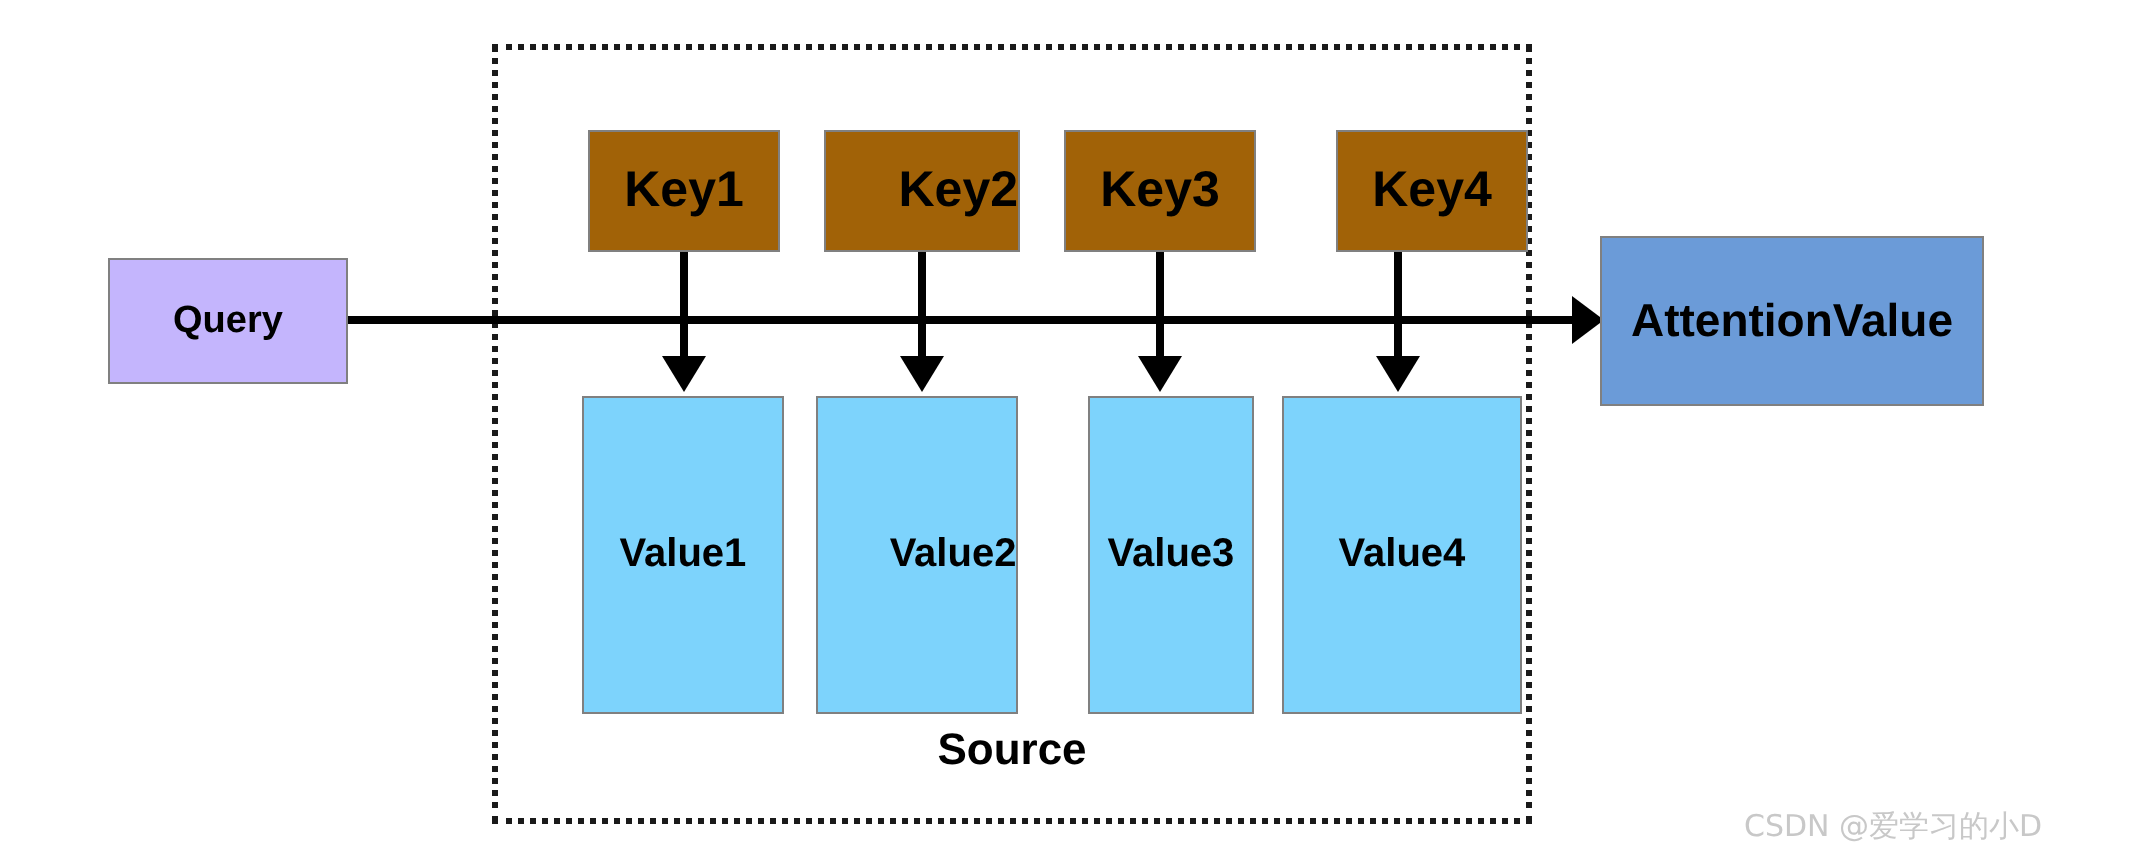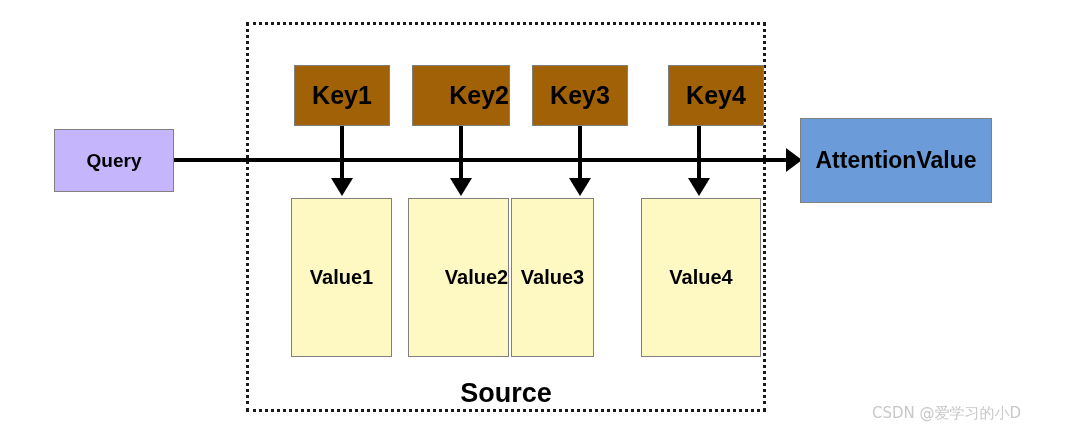--- a/index.html
+++ b/index.html
@@ -46,26 +46,26 @@
     font-size: 25px;
   }
   #key-box-0 { left: 294px; width: 96px; }
   #key-box-1 { left: 412px; width: 98px; justify-content: flex-end; }
   #key-box-2 { left: 532px; width: 96px; }
   #key-box-3 { left: 652px; width: 96px; margin-left: 16px; }
   
   .value-box {
     top: 198px;
     height: 159px;
-    background: #fef9c3;
+    background: #7dd3fc;
     font-size: 20px;
   }
   #value-box-0 { left: 291px; width: 101px; }
   #value-box-1 { left: 408px; width: 101px; padding-left: 36px; }
-  #value-box-2 { left: 511px; width: 83px; }
+  #value-box-2 { left: 544px; width: 83px; }
   #value-box-3 { left: 641px; width: 120px; }
   
   #attention-box {
     left: 800px;
     top: 118px;
     width: 192px;
     height: 85px;
     background: #6b9bd8;
     font-size: 23px;
     flex-direction: row;
@@ -78,24 +78,24 @@
     top: 22px;
     width: 520px;
     height: 390px;
     box-sizing: border-box;
     border: 3px dotted #1a1a1a;
     background: transparent;
   }
   #source-label {
     position: absolute;
     left: 246px;
-    top: 378px;
+    top: 362px;
     width: 520px;
     text-align: center;
-    font-size: 27px;
+    font-size: 22px;
     font-weight: bold;
     color: #000000;
   }
   
   #query-line {
     position: absolute;
     left: 174px;
     top: 158px;
     width: 618px;
     height: 4px;

